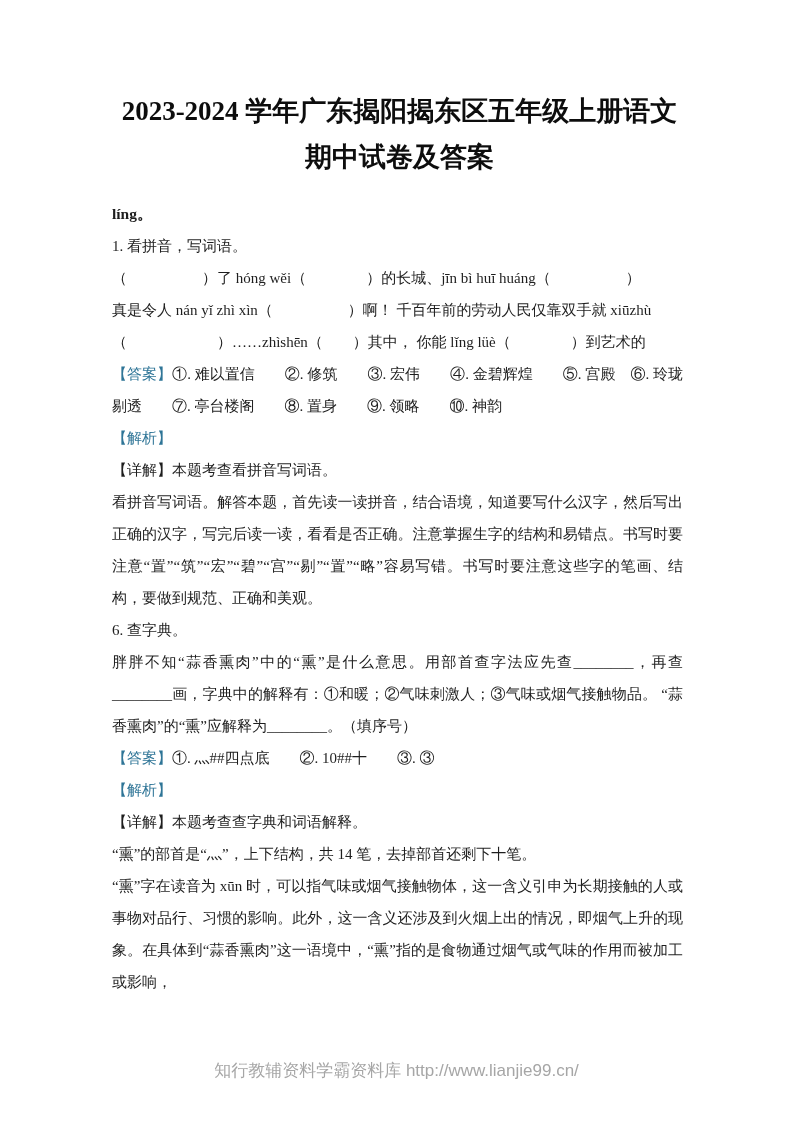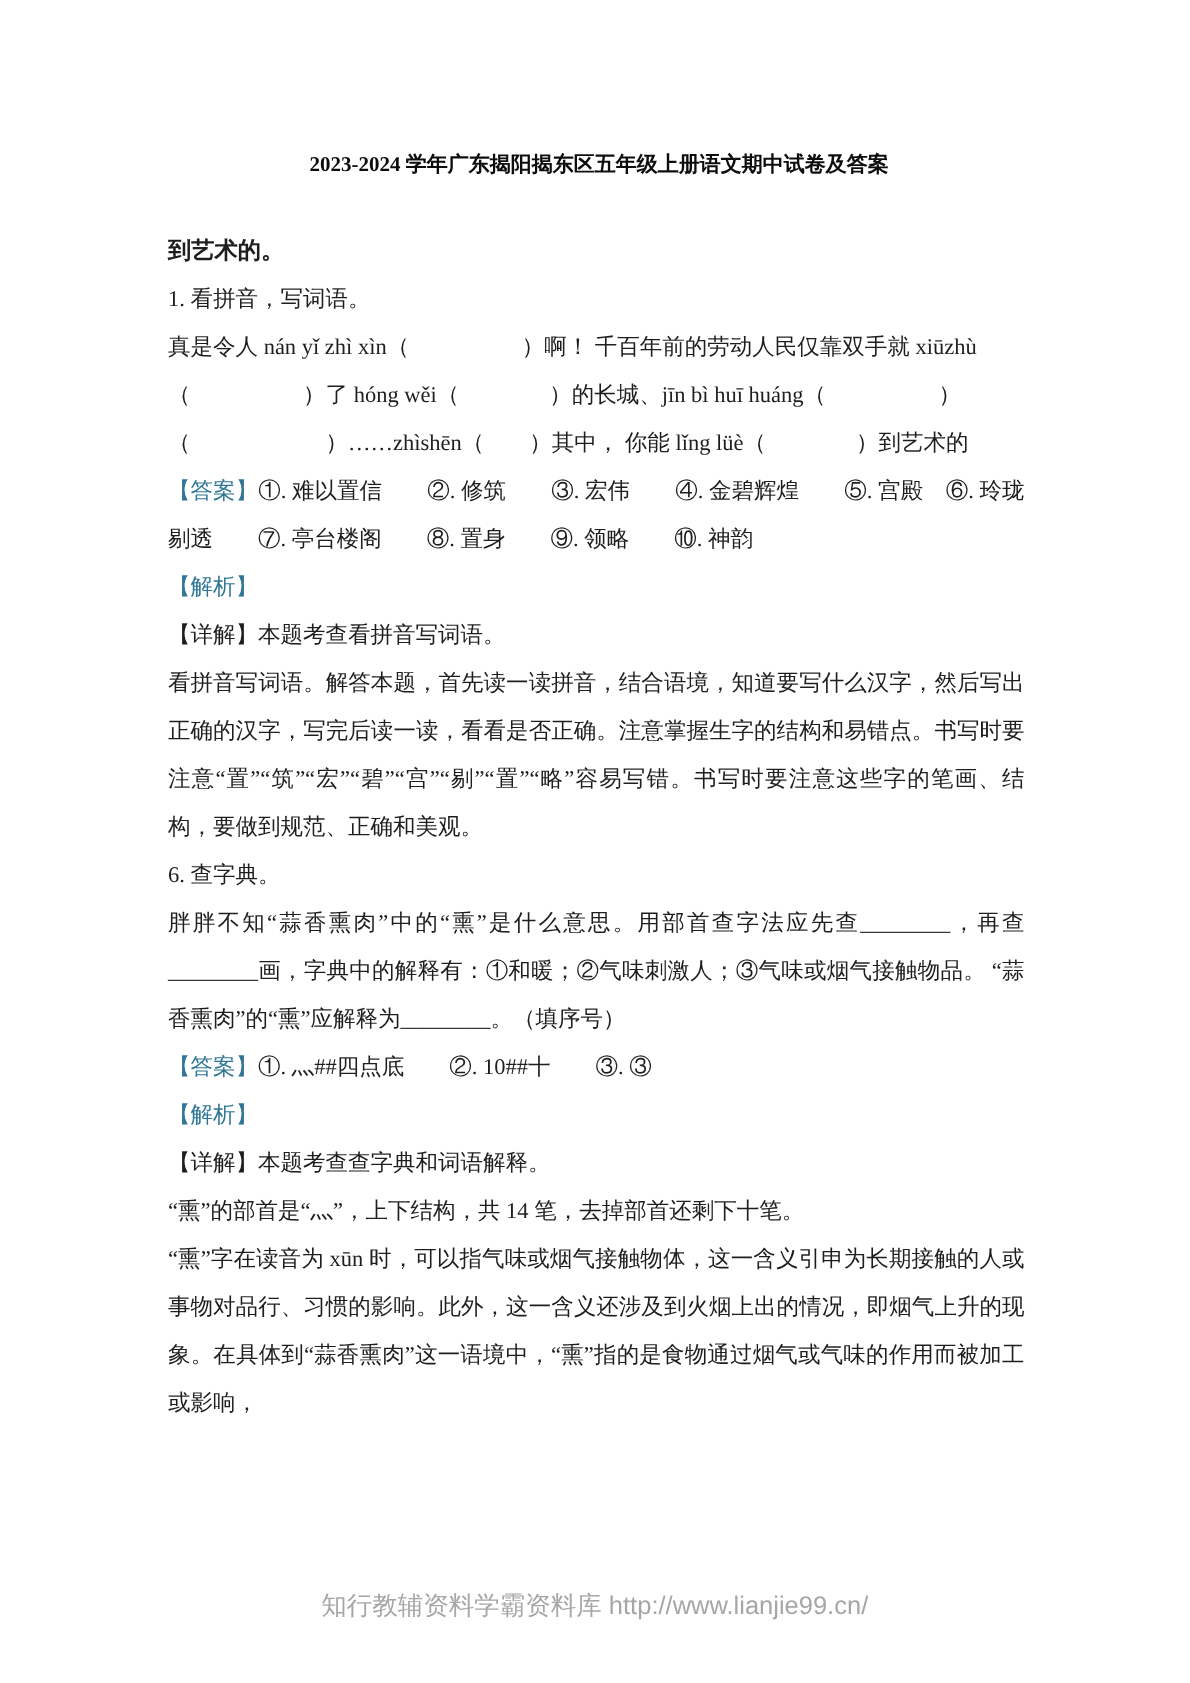--- a/index.html
+++ b/index.html
@@ -12,21 +12,21 @@
     height: 1122px;
     position: relative;
     overflow: hidden;
     font-family: "Liberation Serif", "DejaVu Serif", serif;
     color: #1e1e1e;
   }
   .page {
     padding: 88px 110px 0 112px;
   }
   .doc-title {
-    font-size: 14px;
+    font-size: 27px;
     font-weight: bold;
     color: #0d0d0d;
     text-align: center;
     line-height: 46px;
     margin: 0 auto 18px auto;
     width: 575px;
   }
   .content {
     width: 571px;
     font-size: 15px;
@@ -61,26 +61,26 @@
 </style>
 </head>
 <body>
 
 <div class="page">
 
   <h1 class="doc-title">2023-2024 学年广东揭阳揭东区五年级上册语文期中试卷及答案</h1>
 
   <div class="content">
 
-    <p class="heading">到艺术的。</p>
+    <p class="heading">líng。</p>
 
     <p>1. 看拼音，写词语。</p>
 
+    <div class="line">（　　　　　）了 hóng wěi（　　　　）的长城、jīn bì huī huáng（　　　　　）</div>
     <div class="line">真是令人 nán yǐ zhì xìn（　　　　　）啊！ 千百年前的劳动人民仅靠双手就 xiūzhù</div>
-    <div class="line">（　　　　　）了 hóng wěi（　　　　）的长城、jīn bì huī huáng（　　　　　）</div>
     <div class="line">（　　　　　　）……zhìshēn（　　）其中， 你能 lǐng lüè（　　　　）到艺术的</div>
 
     <p class="just">
       <span class="blue ans-label">【答案】</span><span>①. 难以置信　　②. 修筑　　③. 宏伟　　④. 金碧辉煌　　⑤. 宫殿　⑥. 玲珑剔透　　⑦. 亭台楼阁　　⑧. 置身　　⑨. 领略　　⑩. 神韵</span>
     </p>
 
     <p class="blue">【解析】</p>
 
     <p>【详解】本题考查看拼音写词语。</p>
 

